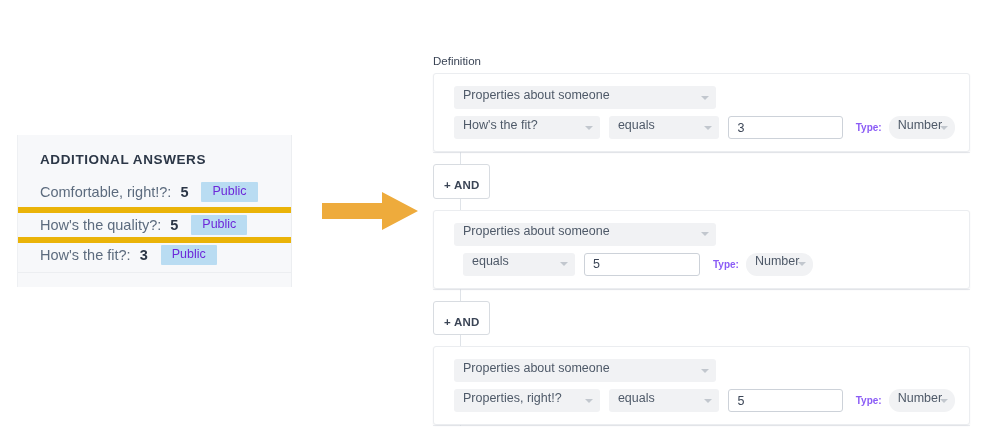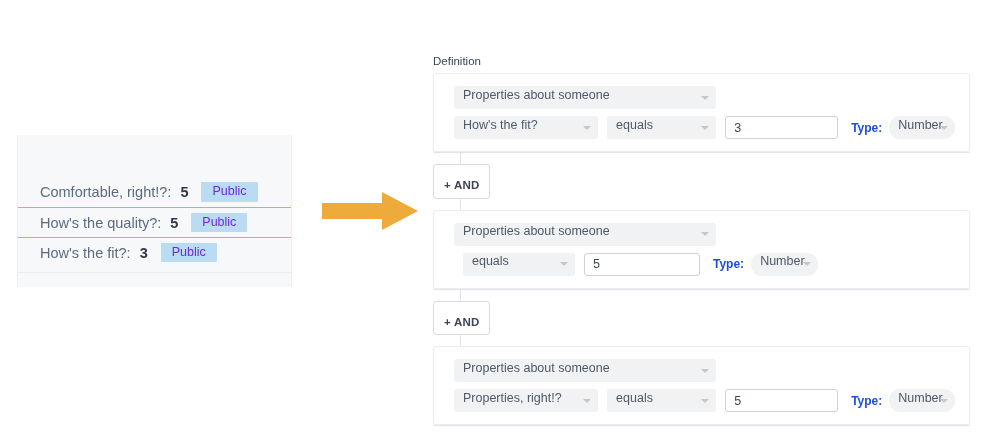--- a/index.html
+++ b/index.html
@@ -42,21 +42,21 @@
     left: 0;
     top: 42px;
     right: 0;
   }
   .answer-row {
     position: relative;
     height: 30px;
     display: flex;
     align-items: center;
     padding-left: 22px;
-    border-top: 1px solid #eab308;
+    border-top: 6px solid #eab308;
     box-sizing: border-box;
   }
   .answer-row:first-child {
     border-top: none;
   }
   .answer-label {
     font-size: 14.5px;
     color: #5c6b7e;
     white-space: nowrap;
   }
@@ -176,23 +176,23 @@
     border-radius: 3px;
     font-size: 12.5px;
     color: #3b4556;
     display: flex;
     align-items: center;
     padding: 0 8px;
     box-sizing: border-box;
   }
   .type-label {
     margin-left: 13px;
-    font-size: 12px;
+    font-size: 10px;
     font-weight: bold;
-    color: #1d4ed8;
+    color: #8b5cf6;
   }
 
   .divider {
     height: 1px;
     background: #eceef1;
     width: 537px;
     margin-top: 0;
   }
   .and-wrap {
     position: relative;
@@ -209,20 +209,21 @@
     color: #3b4556;
     padding: 15px 10px 6px 10px;
     line-height: 1;
     letter-spacing: 0.2px;
   }
 </style>
 </head>
 <body>
 
 <div class="answers-card">
+  <div class="answers-title">ADDITIONAL ANSWERS</div>
   <div class="answers-list">
 
     <div class="answer-row">
       <span class="answer-label">Comfortable, right!?:</span>
       <span class="answer-value">5</span>
       <span class="answer-badge">Public</span>
     </div>
 
     <div class="answer-row">
       <span class="answer-label">How's the quality?:</span>

